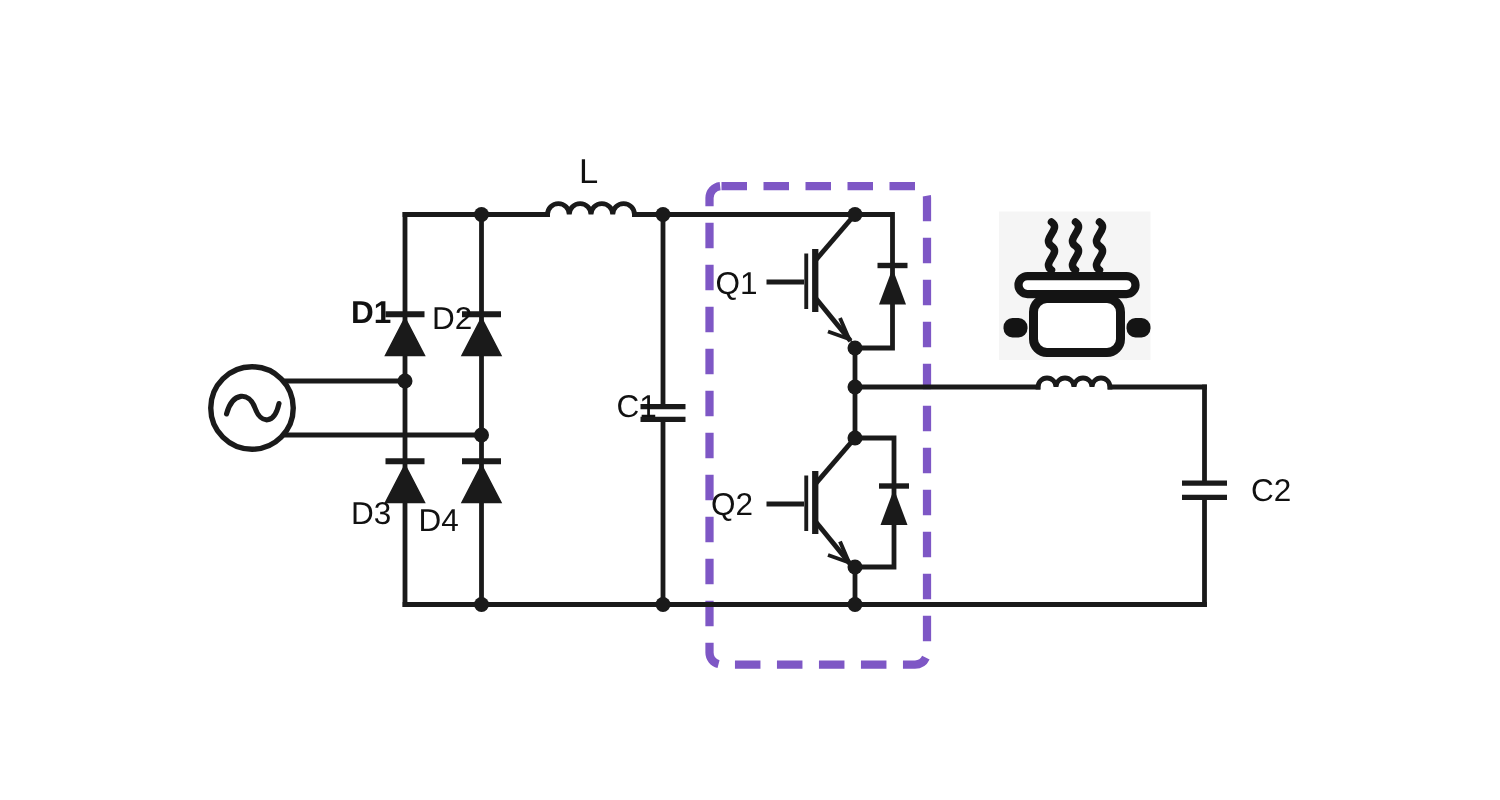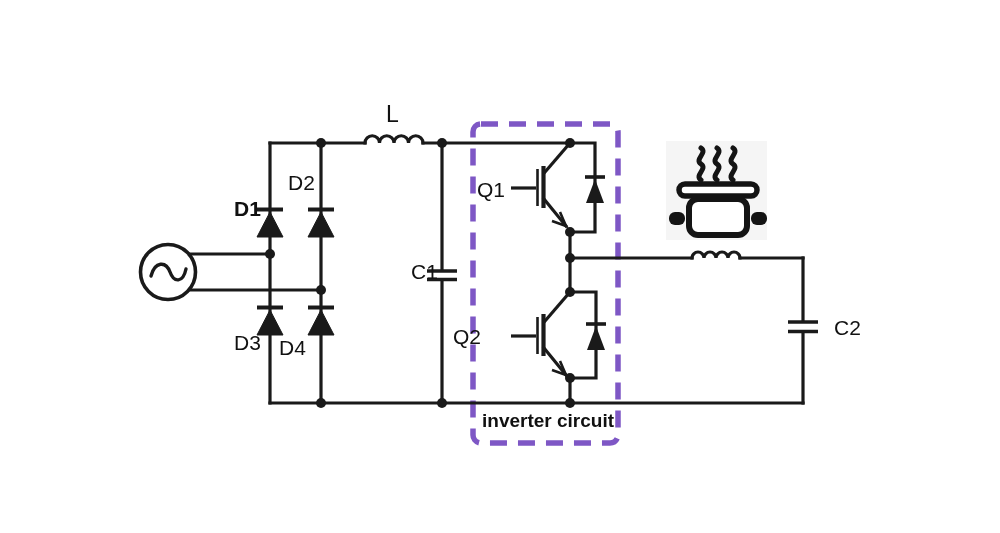--- a/index.html
+++ b/index.html
@@ -156,26 +156,25 @@
 
       <rect x="689" y="199" width="58" height="36" rx="9" fill="#ffffff" stroke="#141414" stroke-width="6"></rect>
 
       <rect x="679" y="184" width="78" height="12" rx="6" fill="#ffffff" stroke="#141414" stroke-width="5.5"></rect>
     </g>
   </svg>
 
   <div class="lbl lbl-L" style="left:386px;top:103px;">L</div>
 
   <div class="lbl" style="left:234px;top:198px;font-weight:bold;">D1</div>
-  <div class="lbl" style="left:288px;top:172px;">D2</div>
+  <div class="lbl" style="left:288px;top:202px;">D2</div>
   <div class="lbl" style="left:234px;top:332px;">D3</div>
   <div class="lbl" style="left:279px;top:337px;">D4</div>
 
   <div class="lbl" style="left:411px;top:261px;">C1</div>
 
   <div class="lbl" style="left:477px;top:179px;">Q1</div>
-  <div class="lbl" style="left:453px;top:326px;">Q2</div>
+  <div class="lbl" style="left:474px;top:326px;">Q2</div>
 
   <div class="lbl" style="left:834px;top:317px;">C2</div>
 
-  <div class="lbl lbl-inverter" style="left:460px;top:411px;">inverter circuit</div>
 
 </div>
 
 </body></html>

